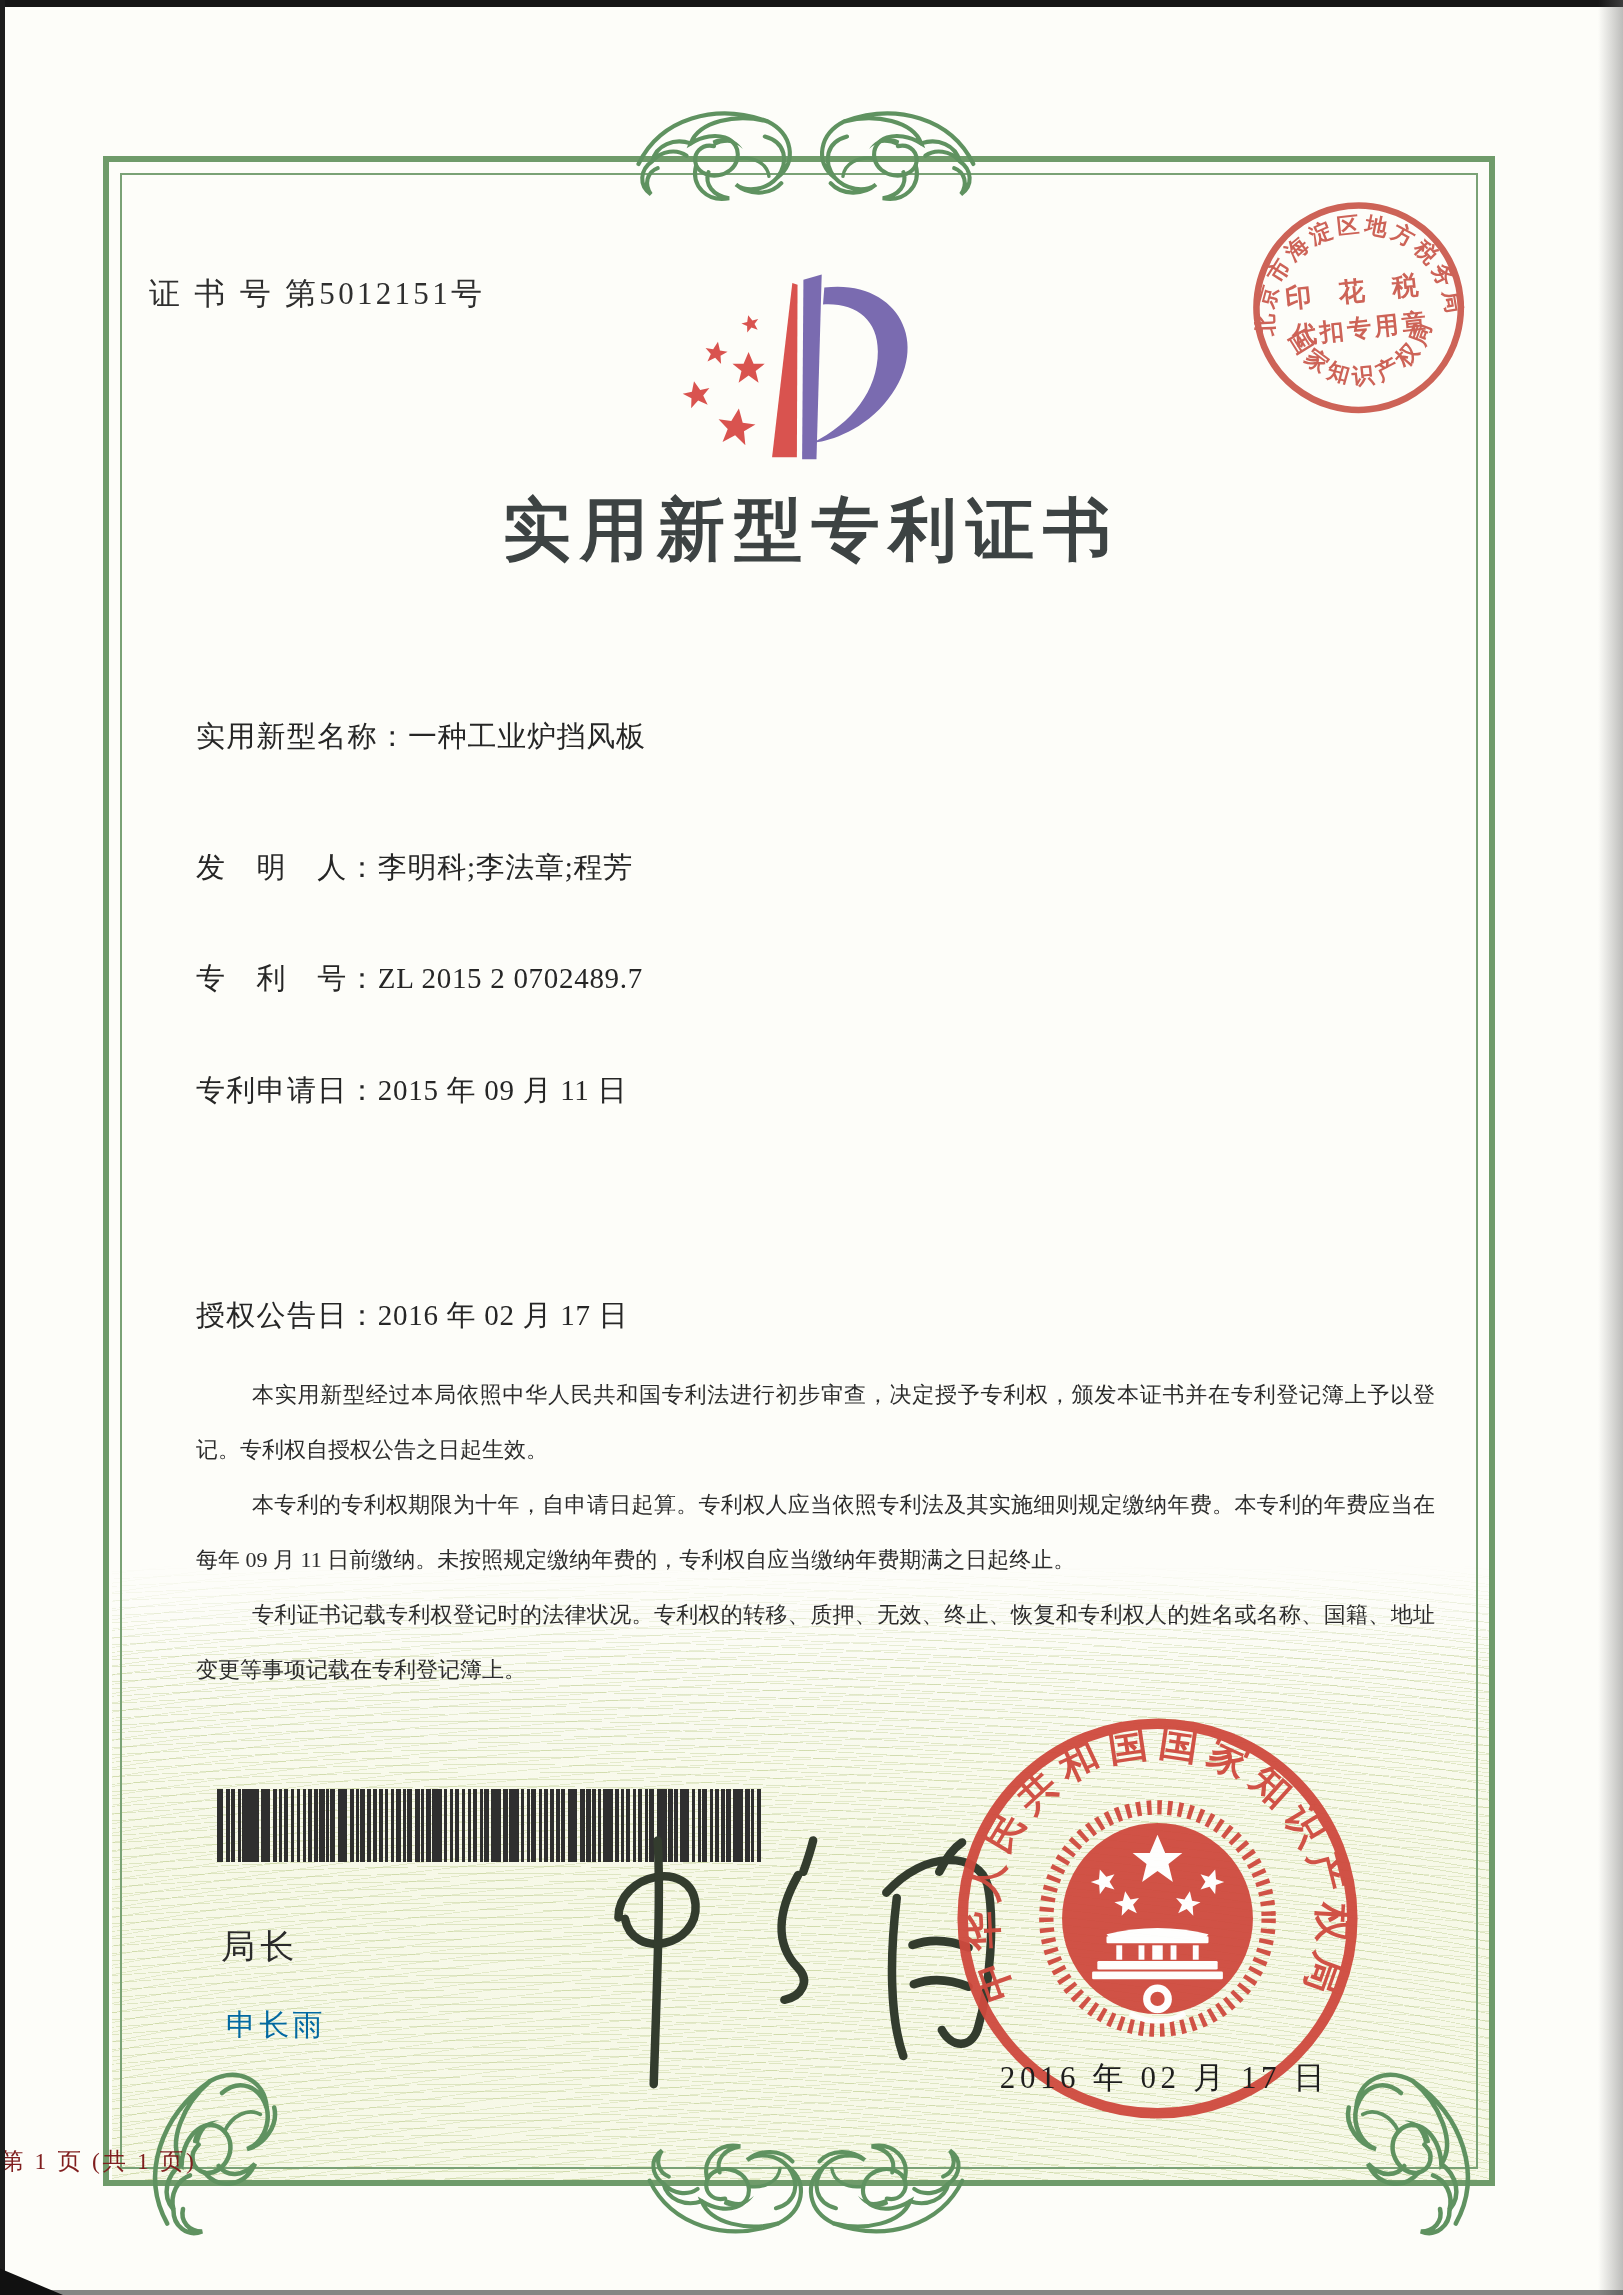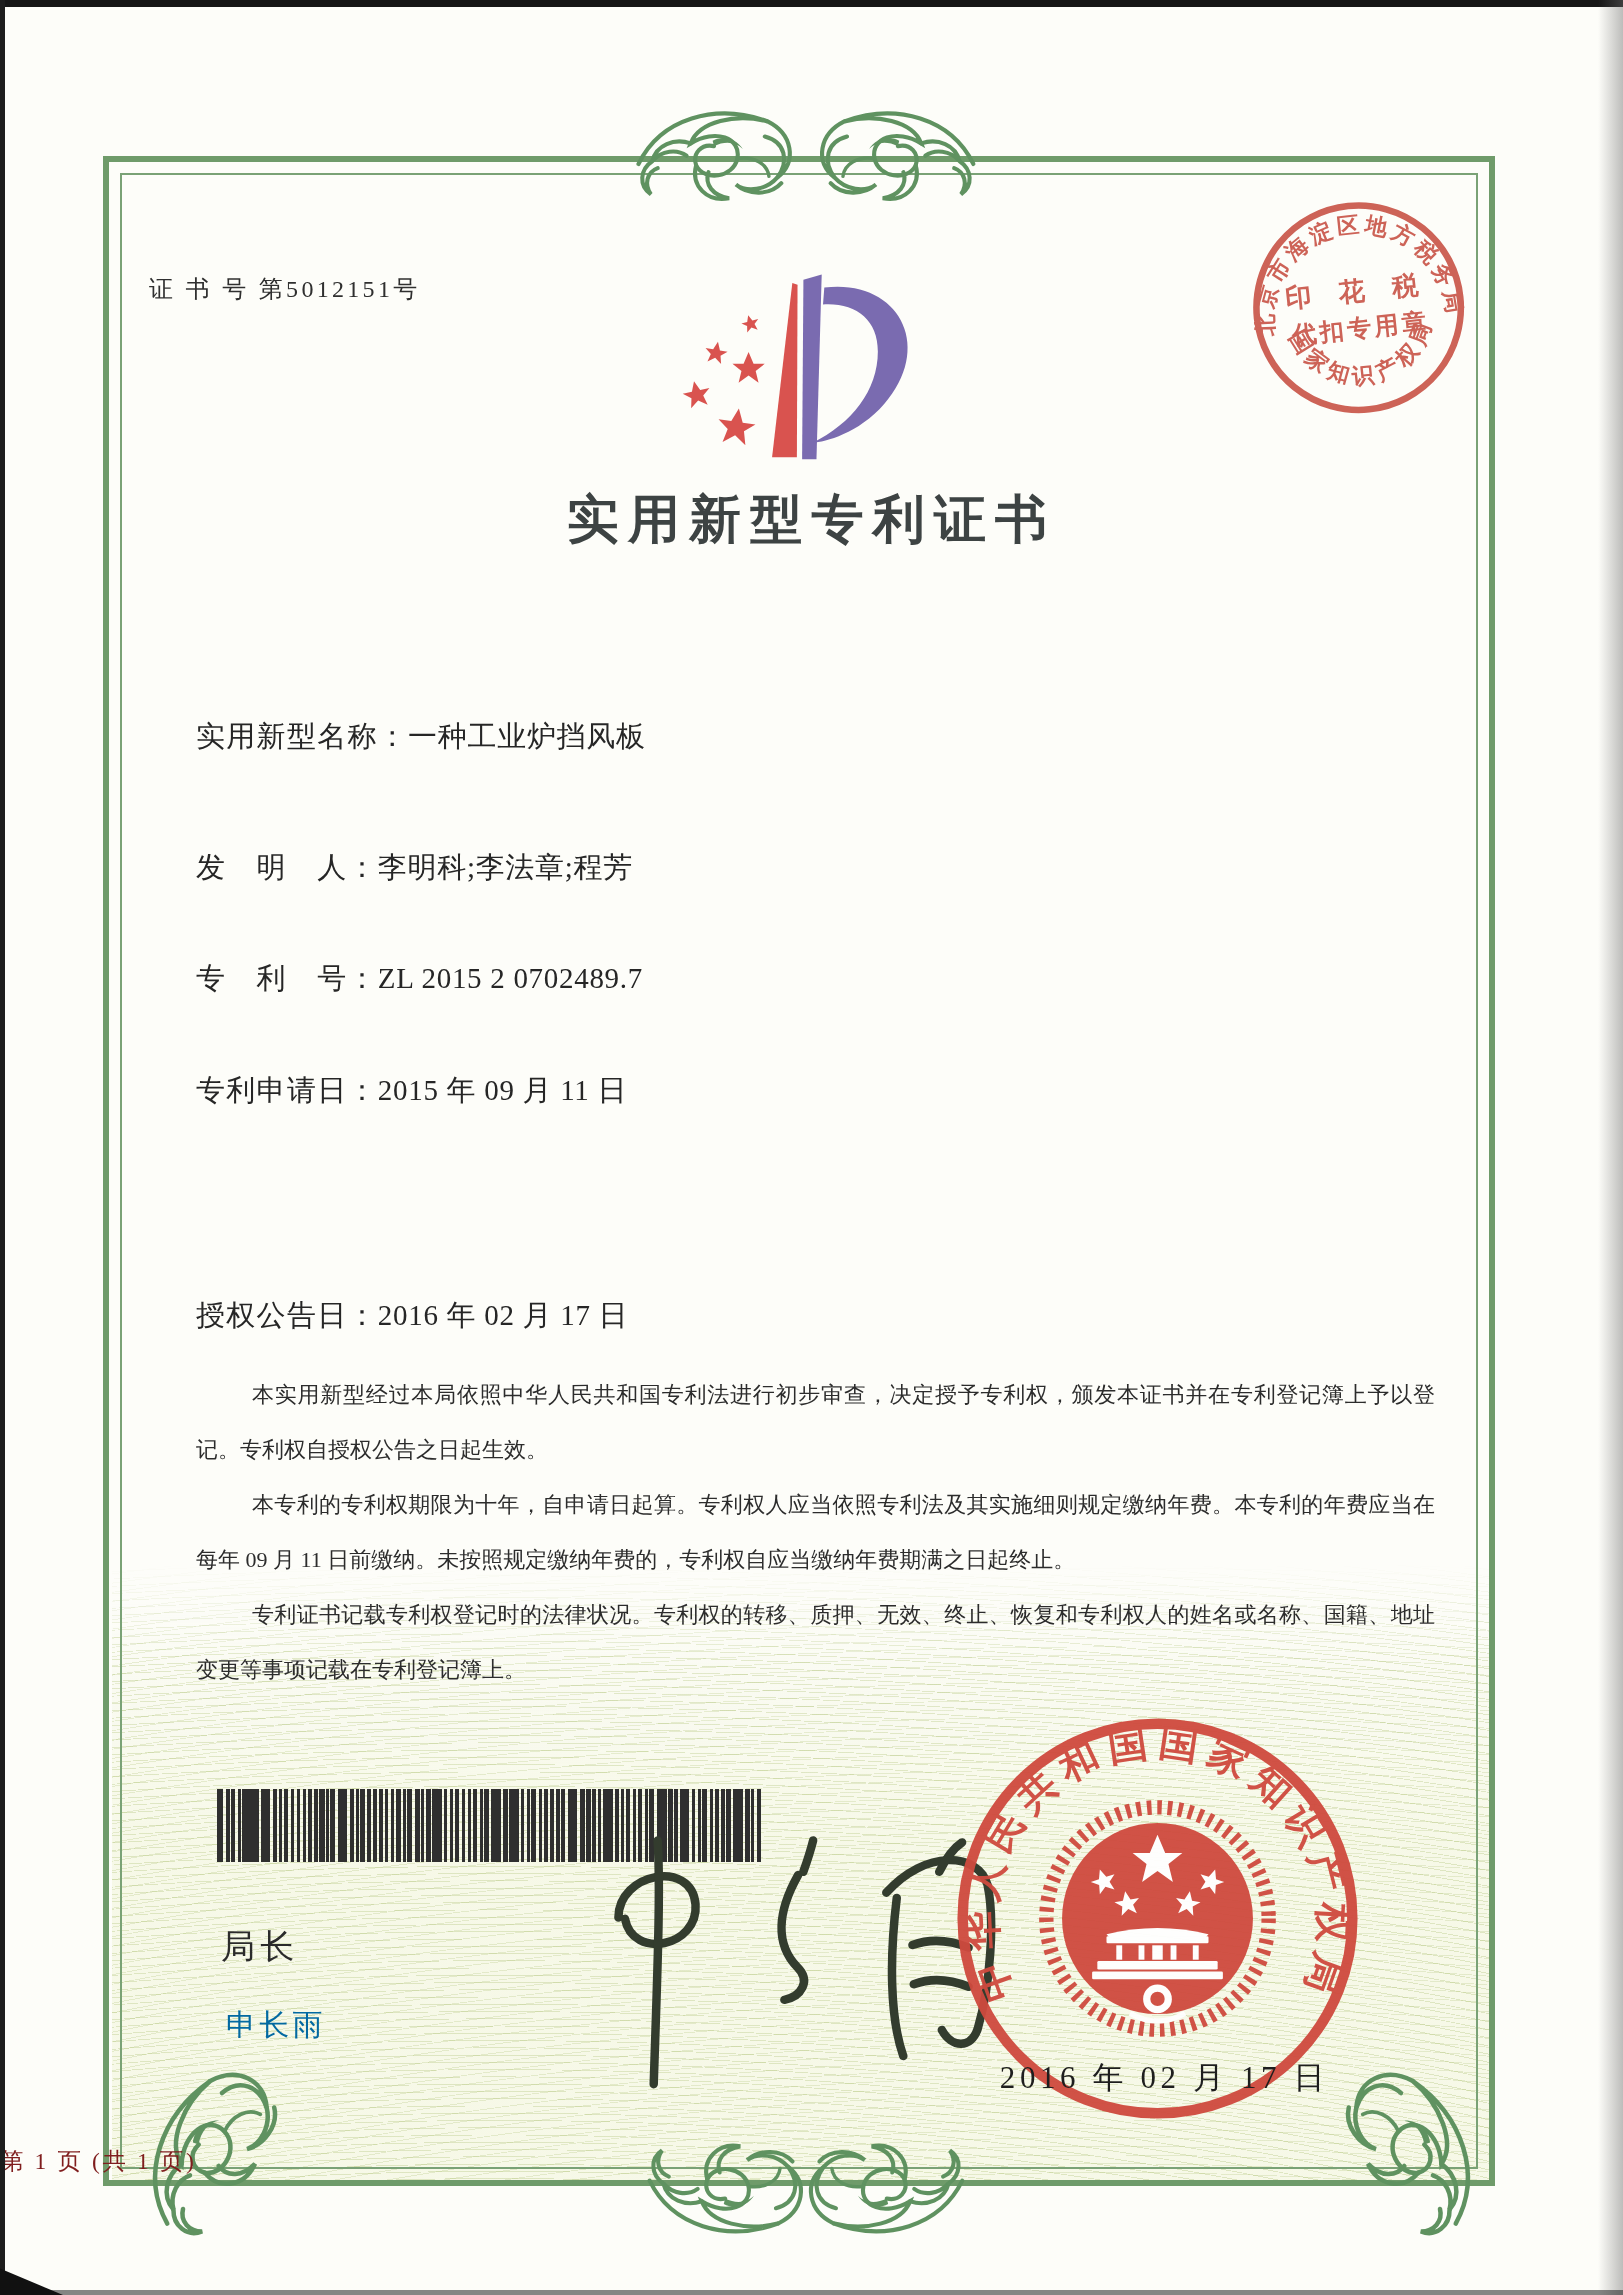--- a/index.html
+++ b/index.html
@@ -23,22 +23,22 @@
 
   
   .waves{position:absolute;left:112px;top:1564px;width:1383px;height:617px;
     background:
       repeating-radial-gradient(981px 419px at 28% 215%, rgba(170,190,110,.32) 0 2px, rgba(0,0,0,0) 2px 17px),
       repeating-radial-gradient(1112px 497px at 72% 235%, rgba(170,190,110,.25) 0 2px, rgba(0,0,0,0) 2px 19.6px),
       linear-gradient(rgba(243,246,222,0), rgba(240,244,214,.5) 45%);
     -webkit-mask-image:linear-gradient(rgba(0,0,0,0),#000 16%);
     mask-image:linear-gradient(rgba(0,0,0,0),#000 16%);}
 
-  .cert-number{position:absolute;left:149px;top:273px;font-size:24px;letter-spacing:3.3px;color:#2f2f2f;white-space:nowrap;text-align:right;}
-  .title{position:absolute;left:0;right:0;top:485px;text-align:center;font-size:52px;font-weight:bold;
+  .cert-number{position:absolute;left:149px;top:273px;font-size:31px;letter-spacing:3.3px;color:#2f2f2f;white-space:nowrap;text-align:right;}
+  .title{position:absolute;left:0;right:0;top:485px;text-align:center;font-size:68px;font-weight:bold;
          letter-spacing:9.2px;color:#3d4343;}
 
   .field-row{position:absolute;left:196px;font-size:29px;white-space:nowrap;color:#262626;}
   .field-row .flabel{letter-spacing:1.3px;}
   .field-row .fvalue{letter-spacing:0.7px;}
 
   .body-text{position:absolute;left:196px;width:1239px;top:1367px;font-size:22px;line-height:55px;
              text-align:justify;color:#2c2c2c;}
   .body-text p{margin:0;text-indent:56px;}
 

